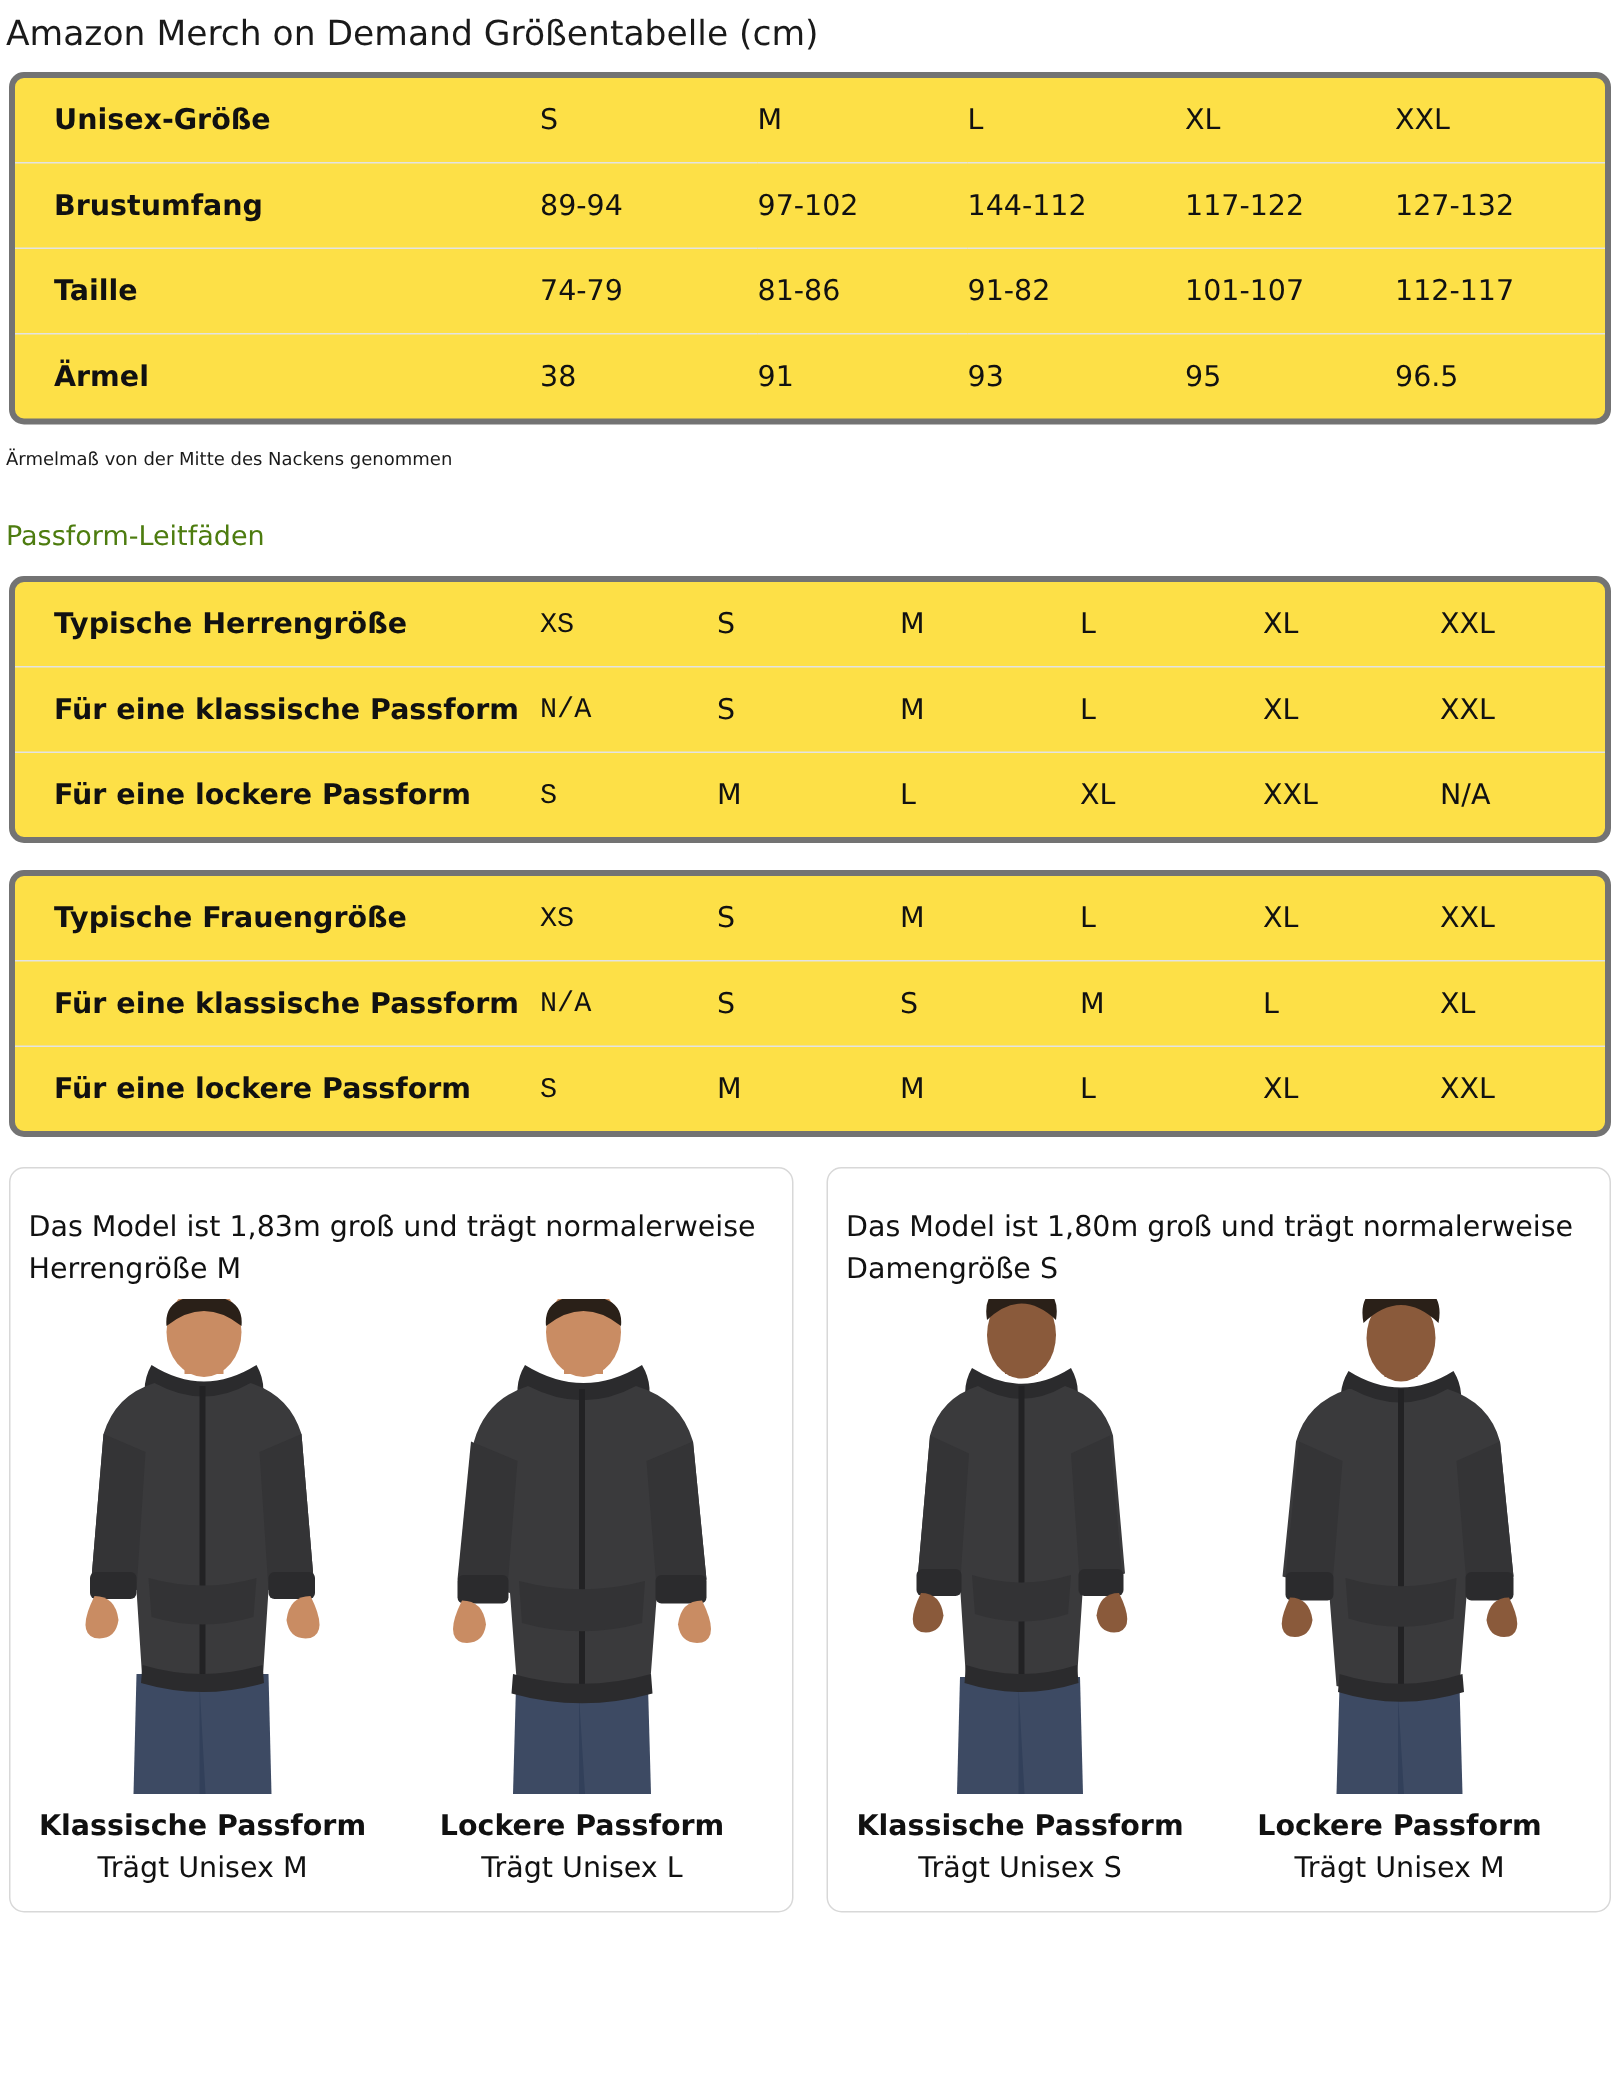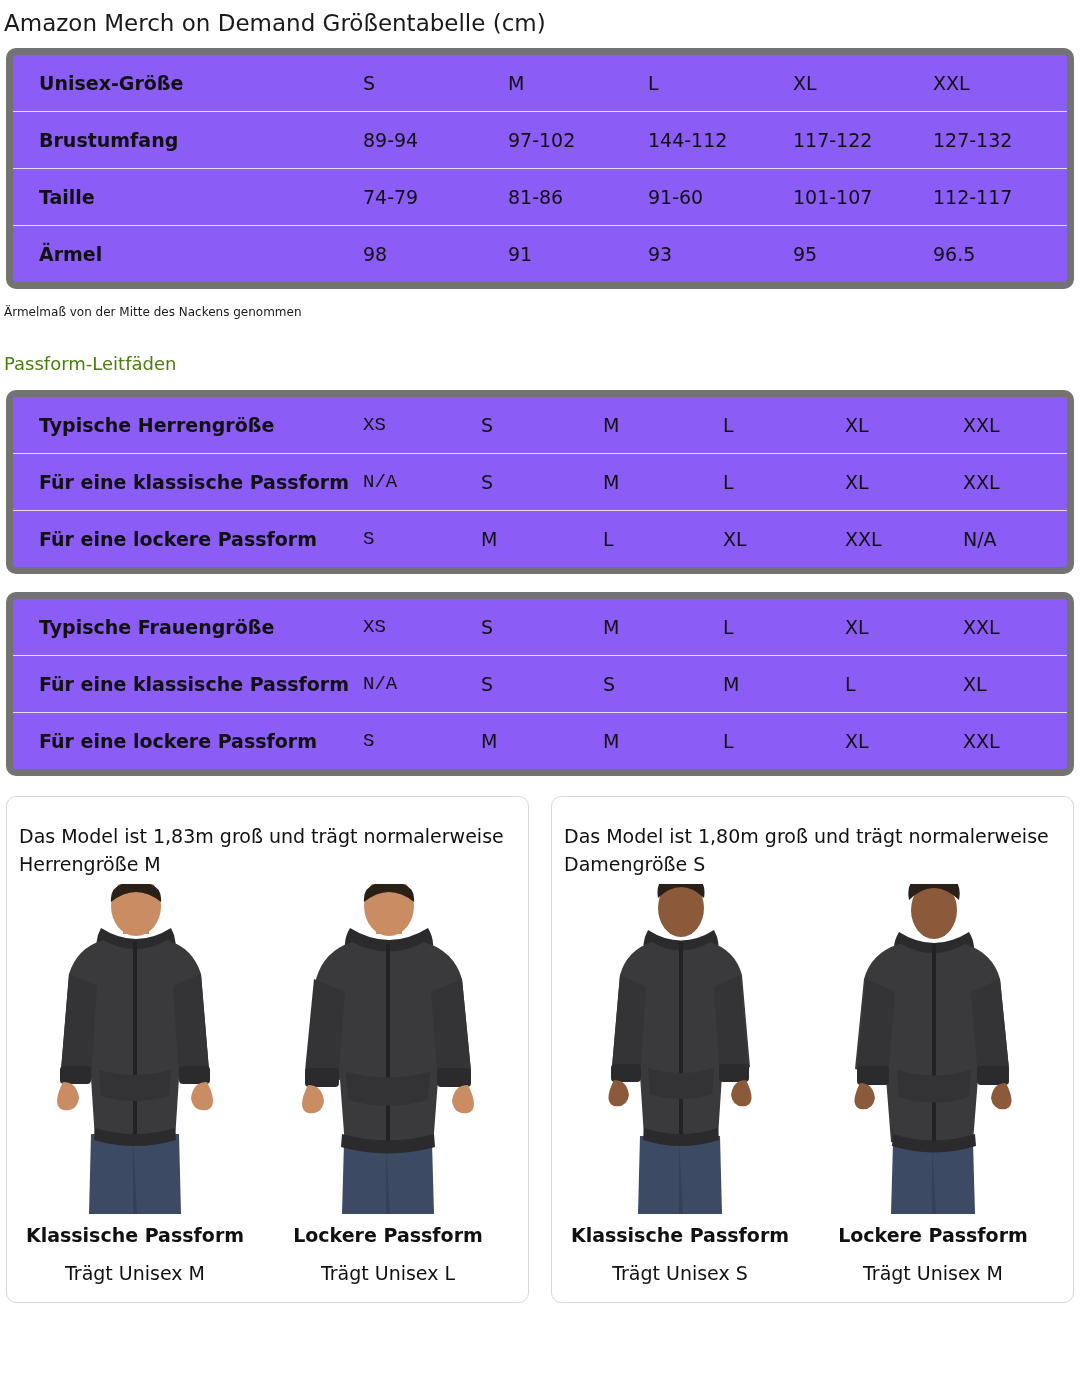--- a/index.html
+++ b/index.html
@@ -13,25 +13,25 @@
   .page { width: 1080px; padding: 6px 0 14px 0; }
 
   .doc-title {
     font-size: 23px;
     color: #1a1a1a;
     padding: 4px 0 12px 4px;
     font-weight: 400;
   }
 
   .card {
-    border: 7px solid #737373;
+    border: 4px solid #737373;
     border-radius: 10px;
     margin: 0 6px 0 6px;
     overflow: hidden;
-    background: #8b5cf6;
+    background: #fde047;
   }
 
   table.sz { width: 100%; border-collapse: collapse; table-layout: fixed; }
   table.sz td {
     padding: 17px 0 17px 0;
     font-size: 19px;
     color: #111;
     vertical-align: middle;
     border-bottom: 1px solid #e3e3e3;
   }
@@ -102,21 +102,21 @@
   .fit-name {
     font-size: 19px;
     font-weight: 700;
     color: #111;
     margin-top: 10px;
   }
   .fit-sub {
     font-size: 19px;
     font-weight: 400;
     color: #111;
-    margin-top: 16px;
+    margin-top: 6px;
   }
 </style>
 </head>
 <body>
 
 <div class="page">
 
   <div class="doc-title">Amazon Merch on Demand Größentabelle (cm)</div>
 
   <div class="card">
@@ -135,27 +135,27 @@
           <td class="val c1">89-94</td>
           <td class="val c2">97-102</td>
           <td class="val c3">144-112</td>
           <td class="val c4">117-122</td>
           <td class="val c5">127-132</td>
         </tr>
         <tr>
           <td class="rowhead c0">Taille</td>
           <td class="val c1">74-79</td>
           <td class="val c2">81-86</td>
-          <td class="val c3">91-60</td>
+          <td class="val c3">91-82</td>
           <td class="val c4">101-107</td>
           <td class="val c5">112-117</td>
         </tr>
         <tr>
           <td class="rowhead c0">Ärmel</td>
-          <td class="val c1">98</td>
+          <td class="val c1">38</td>
           <td class="val c2">91</td>
           <td class="val c3">93</td>
           <td class="val c4">95</td>
           <td class="val c5">96.5</td>
         </tr>
       </tbody>
     </table>
   </div>
 
   <div class="note">Ärmelmaß von der Mitte des Nackens genommen</div>

